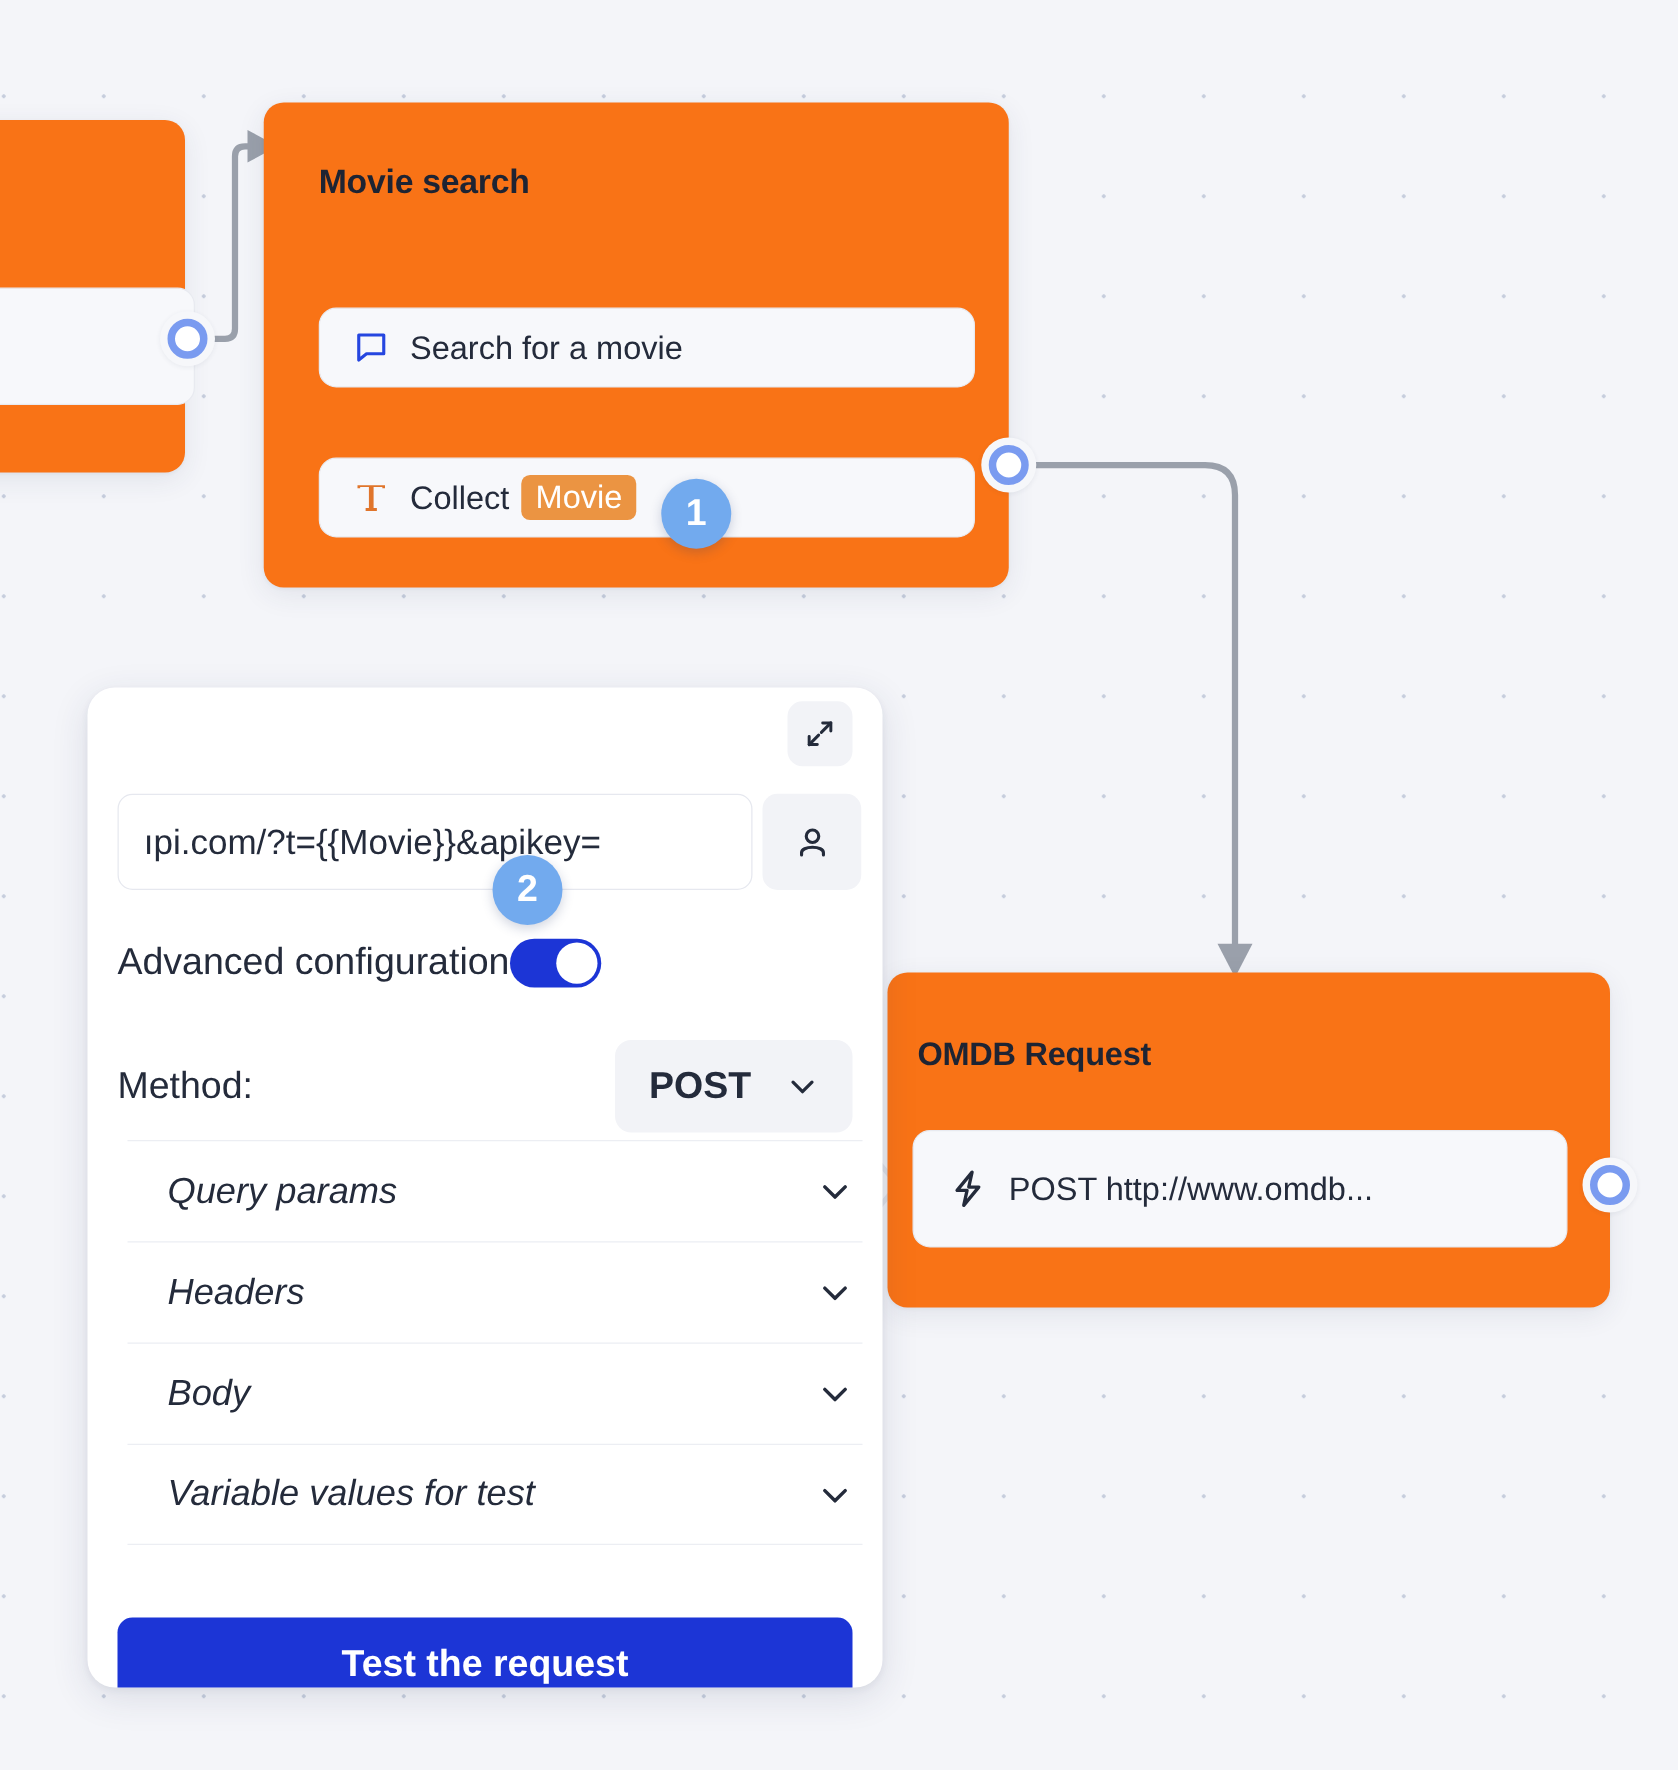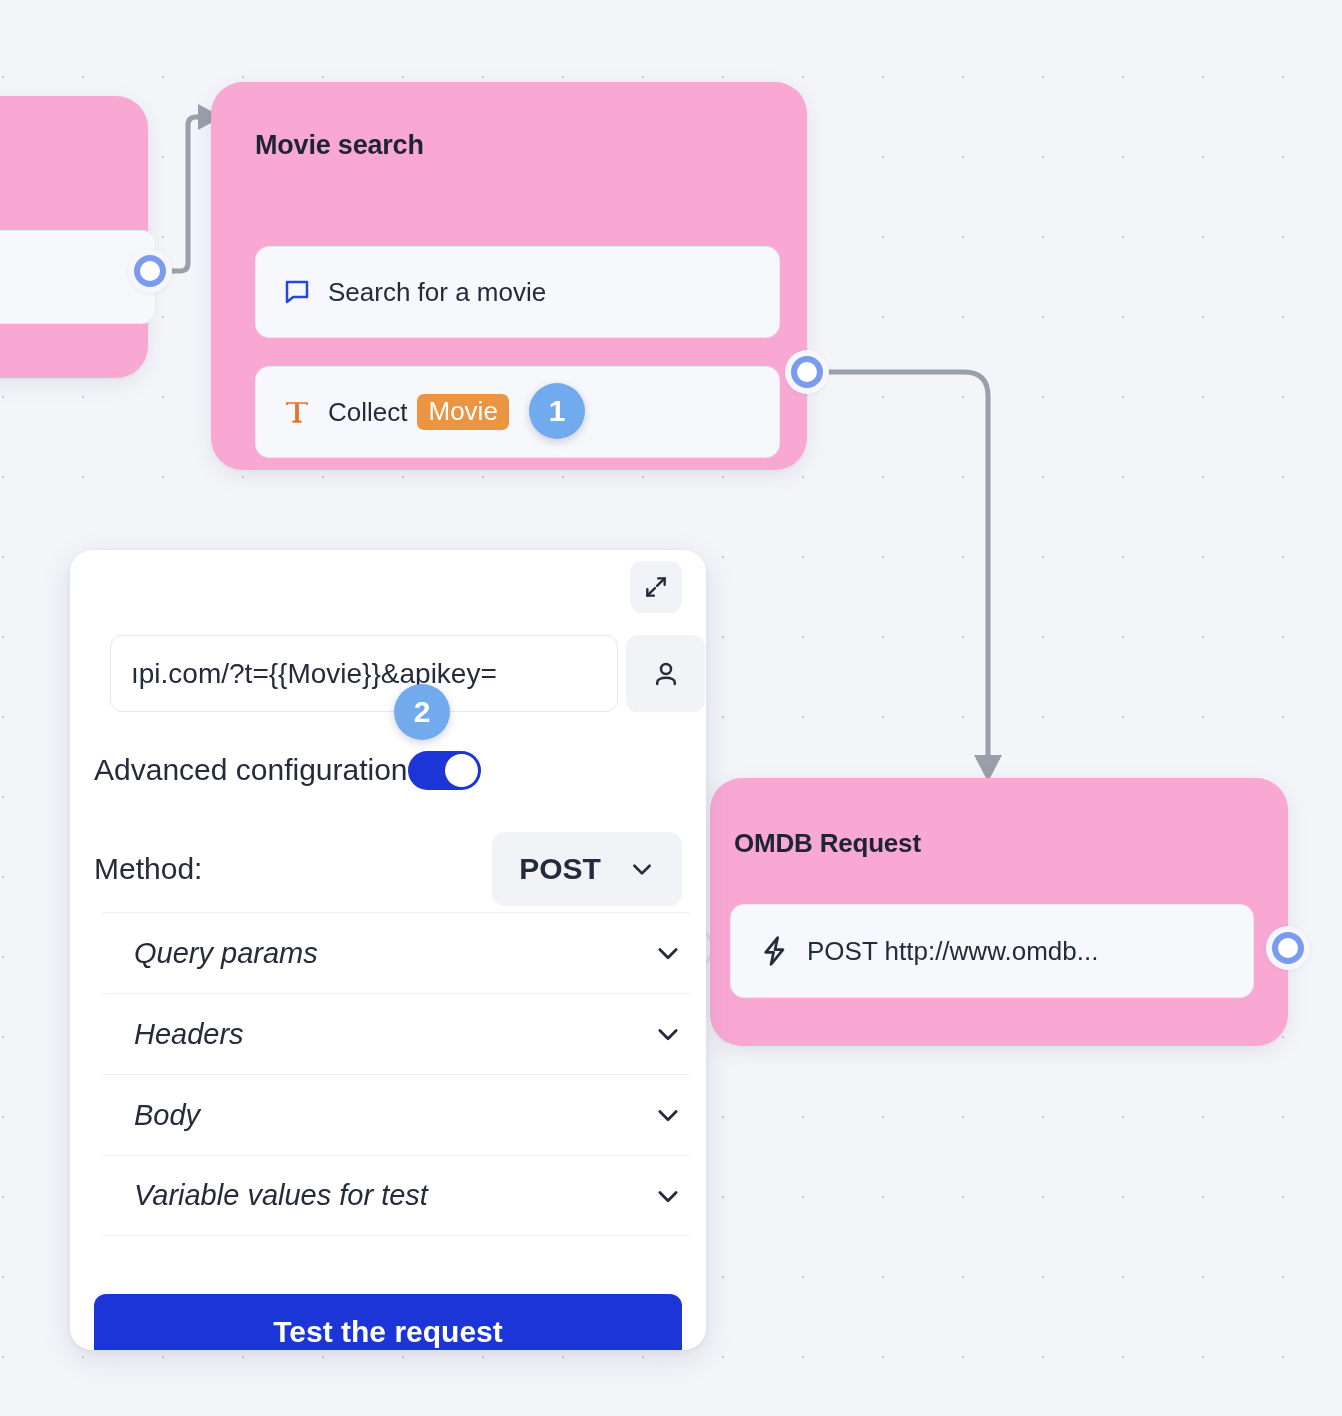--- a/index.html
+++ b/index.html
@@ -21,22 +21,22 @@
   }
 
   .canvas { position: absolute; inset: 0; }
 
   
   .wires { position: absolute; left: 0; top: 0; width: 1342px; height: 1416px; pointer-events: none; }
 
   
   .node {
     position: absolute;
-    background: #f9a8d4;
-    border-radius: 32px;
+    background: #f97316;
+    border-radius: 16px;
     box-shadow: 0 6px 22px rgba(40, 52, 90, 0.09), 0 1px 3px rgba(40,52,90,0.05);
     text-decoration: underline;
   }
 
   .node-title {
     font-size: 27px;
     font-weight: 700;
     color: #1e2433;
     letter-spacing: -0.2px;
   }
@@ -60,21 +60,21 @@
     gap: 10px;
   }
 
   .icon { display: inline-flex; align-items: center; justify-content: center; flex: none; }
 
   
   #movie-search-node {
     left: 211px; top: 82px; width: 596px; height: 388px;
   }
   #movie-search-node .node-title { position: absolute; left: 44px; top: 48px; }
-  #movie-search-node .node-row { left: 44px; width: 525px; height: 92px; padding: 0 26px; position: absolute; }
+  #movie-search-node .node-row { left: 44px; width: 525px; height: 64px; padding: 0 26px; position: absolute; }
   #row-search { top: 164px; }
   #row-collect { top: 284px; }
 
   .token-chip {
     background: #eb9442;
     color: #ffffff;
     border-radius: 7px;
     padding: 4px 11px 6px;
     font-size: 26px;
     line-height: 1;
@@ -149,21 +149,21 @@
   #expand-btn {
     position: absolute; right: 24px; top: 11px;
     width: 52px; height: 52px;
     background: #f2f3f7;
     border-radius: 12px;
     display: flex; align-items: center; justify-content: center;
     border: none; cursor: pointer;
   }
 
   .url-row {
-    position: absolute; left: 40px; top: 85px;
+    position: absolute; left: 24px; top: 85px;
     display: flex; align-items: stretch; gap: 8px;
   }
   #url-input {
     width: 508px; height: 77px;
     border: 1px solid #e6e8ef;
     border-radius: 12px;
     background: #ffffff;
     font-family: "Liberation Sans", sans-serif;
     font-size: 28px;
     color: #242b3b;

